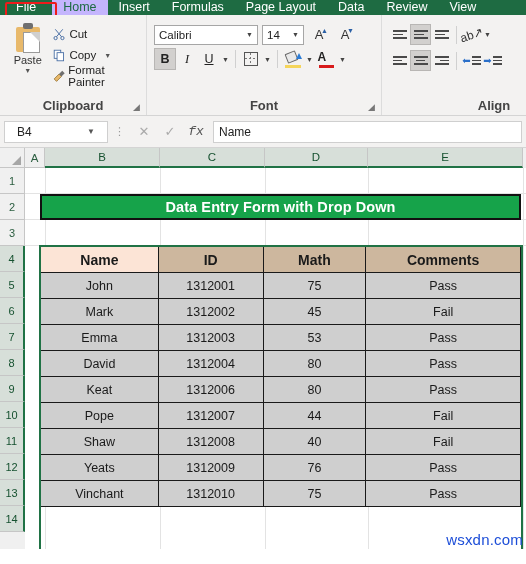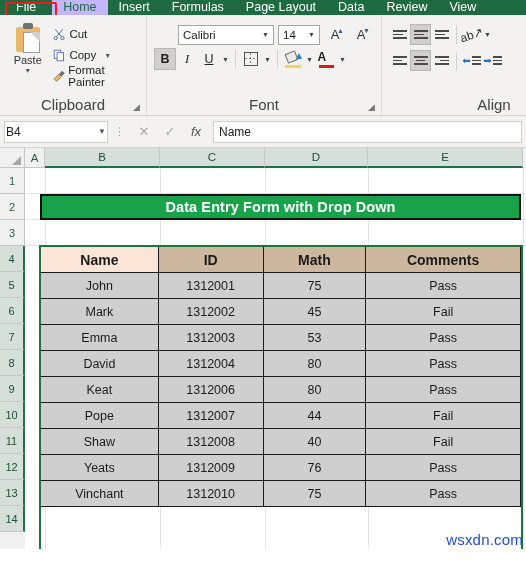--- a/index.html
+++ b/index.html
@@ -61,22 +61,23 @@
     position: relative;
     display: flex;
     flex-direction: column;
     padding-top: 4px;
   }
   .rgroup + .rgroup { border-left: 1px solid #dcdcdc; }
   .group-label {
     position: absolute;
     bottom: 2px; left: 0; right: 0;
     text-align: center;
-    font-size: 15px;
+    font-size: 13px;
     color: #444;
+    font-weight: bold;
   }
   .group-launcher {
     position: absolute;
     bottom: 3px; right: 4px;
     width: 9px; height: 9px;
     font-size: 9px;
     color: #777;
     line-height: 9px;
   }
 
@@ -130,21 +131,21 @@
     height: 20px;
     border: 1px solid #a6a6a6;
     background: #ffffff;
     display: flex; align-items: center;
     font-size: 11.5px; color: #222;
     padding: 0 4px;
     position: relative;
   }
   .combo .cval { flex: 1; overflow: hidden; white-space: nowrap; }
   .combo .cdrop { font-size: 7px; color: #444; padding-left: 4px; }
-  .combo.fontname { width: 96px; margin-left: 24px; }
+  .combo.fontname { width: 104px; }
   .combo.fontsize { width: 42px; }
   .azbtn {
     width: 22px; height: 21px;
     display: flex; align-items: center; justify-content: center;
     font-size: 13px; color: #333; position: relative;
     cursor: default;
   }
   .azbtn .arw { position:absolute; right:2px; top:3px; font-size:7px; color:#2a5fa5; }
 
   .font-row2 { display: flex; align-items: center; padding: 3px 6px 0 7px; gap: 0px; }
@@ -208,32 +209,32 @@
     background: #f3f2f1;
     border-bottom: 1px solid #d4d4d4;
     display: flex; align-items: center;
     padding: 0 4px;
     gap: 4px;
   }
   .namebox {
     width: 104px; height: 22px;
     background: #ffffff; border: 1px solid #cfcfcf;
     display: flex; align-items: center;
-    font-size: 12px; color: #222; padding: 0 1px;
+    font-size: 12px; color: #222; padding: 0 12px;
   }
   .namebox .nv { flex: 1; }
   .namebox .nc { font-size: 8px; color: #555; }
   .dots { color: #9a9a9a; font-size: 11px; letter-spacing: 0; padding: 0 2px; }
   .fx-group { display: flex; align-items: center; gap: 0px; }
   .fxbtn {
     width: 26px; height: 22px;
     display:flex; align-items:center; justify-content:center;
     font-size: 13px; color: #aaa; cursor: default;
   }
-  .fxbtn.fx { font-style: italic; font-family: Liberation Sans, sans-serif; color: #555; font-size: 13px; }
+  .fxbtn.fx { font-style: italic; font-family: Liberation Mono, monospace; color: #555; font-size: 13px; }
   .fx-input {
     flex: 1; height: 22px;
     background: #ffffff; border: 1px solid #cfcfcf;
     display: flex; align-items: center;
     font-size: 12px; color: #222;
     padding: 0 5px;
   }
 
   
   .grid-wrap { position: relative; height: 401px; background: #ffffff; overflow: hidden; }

